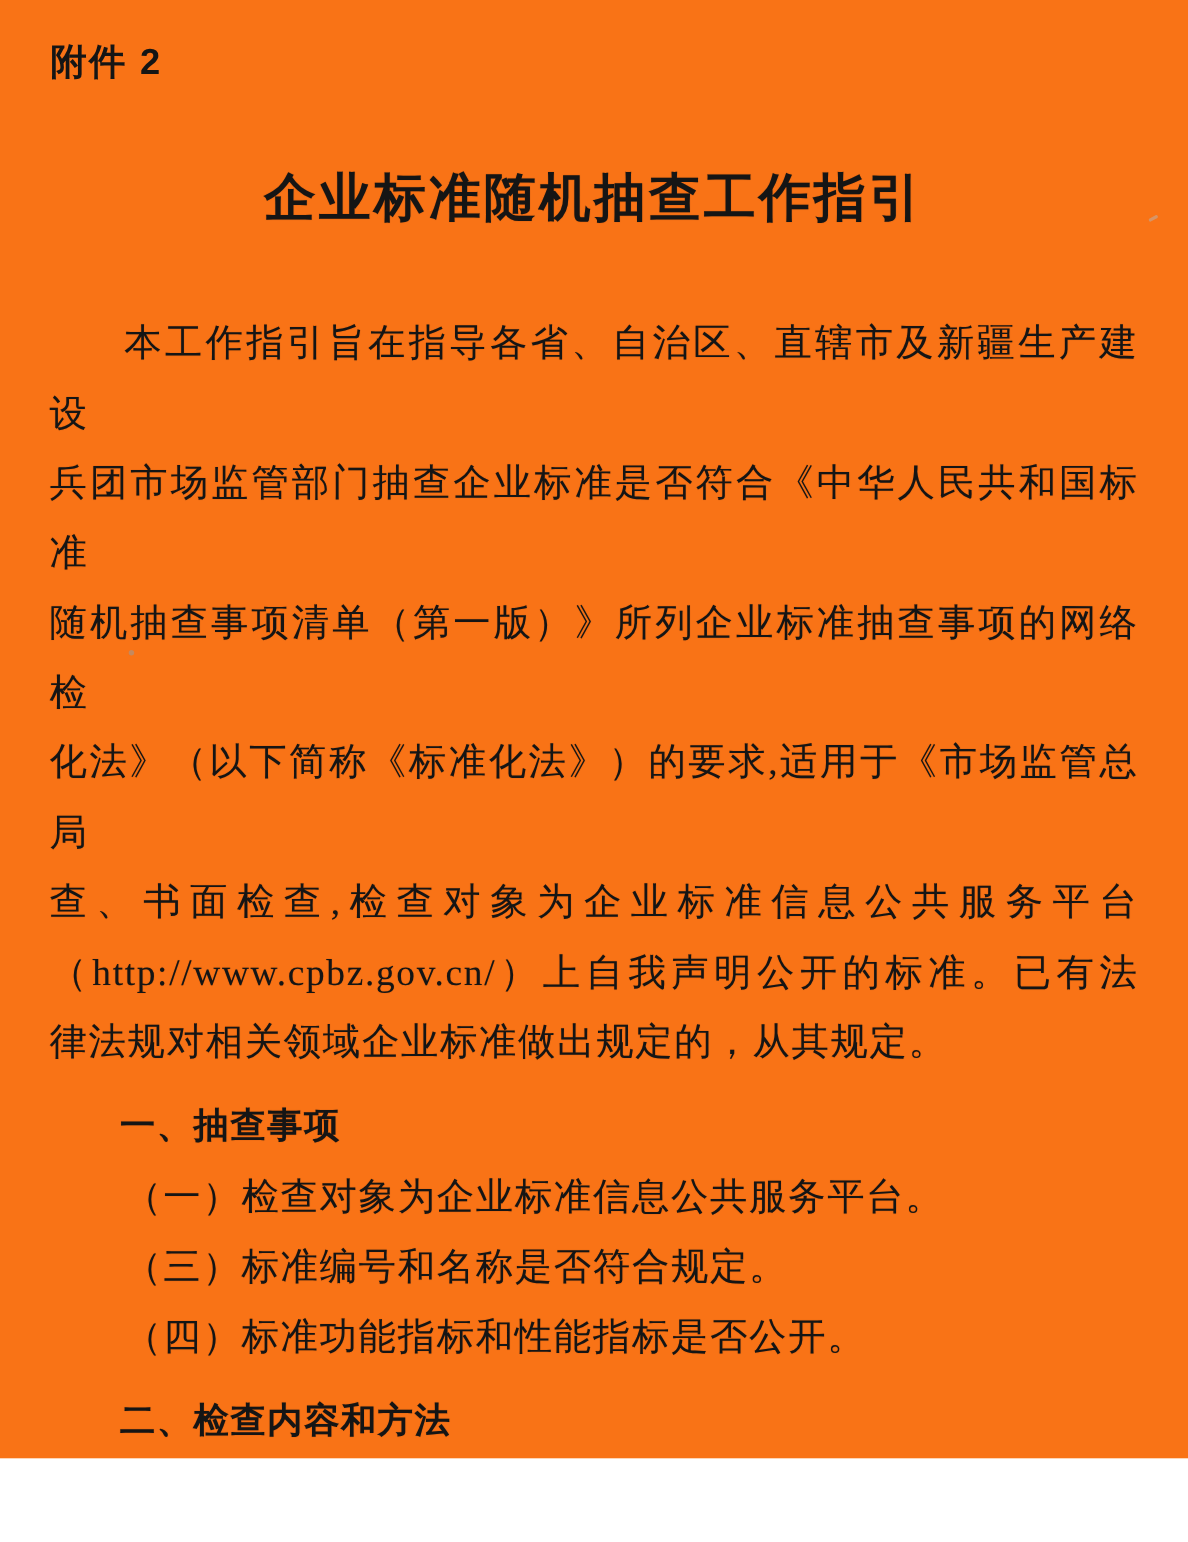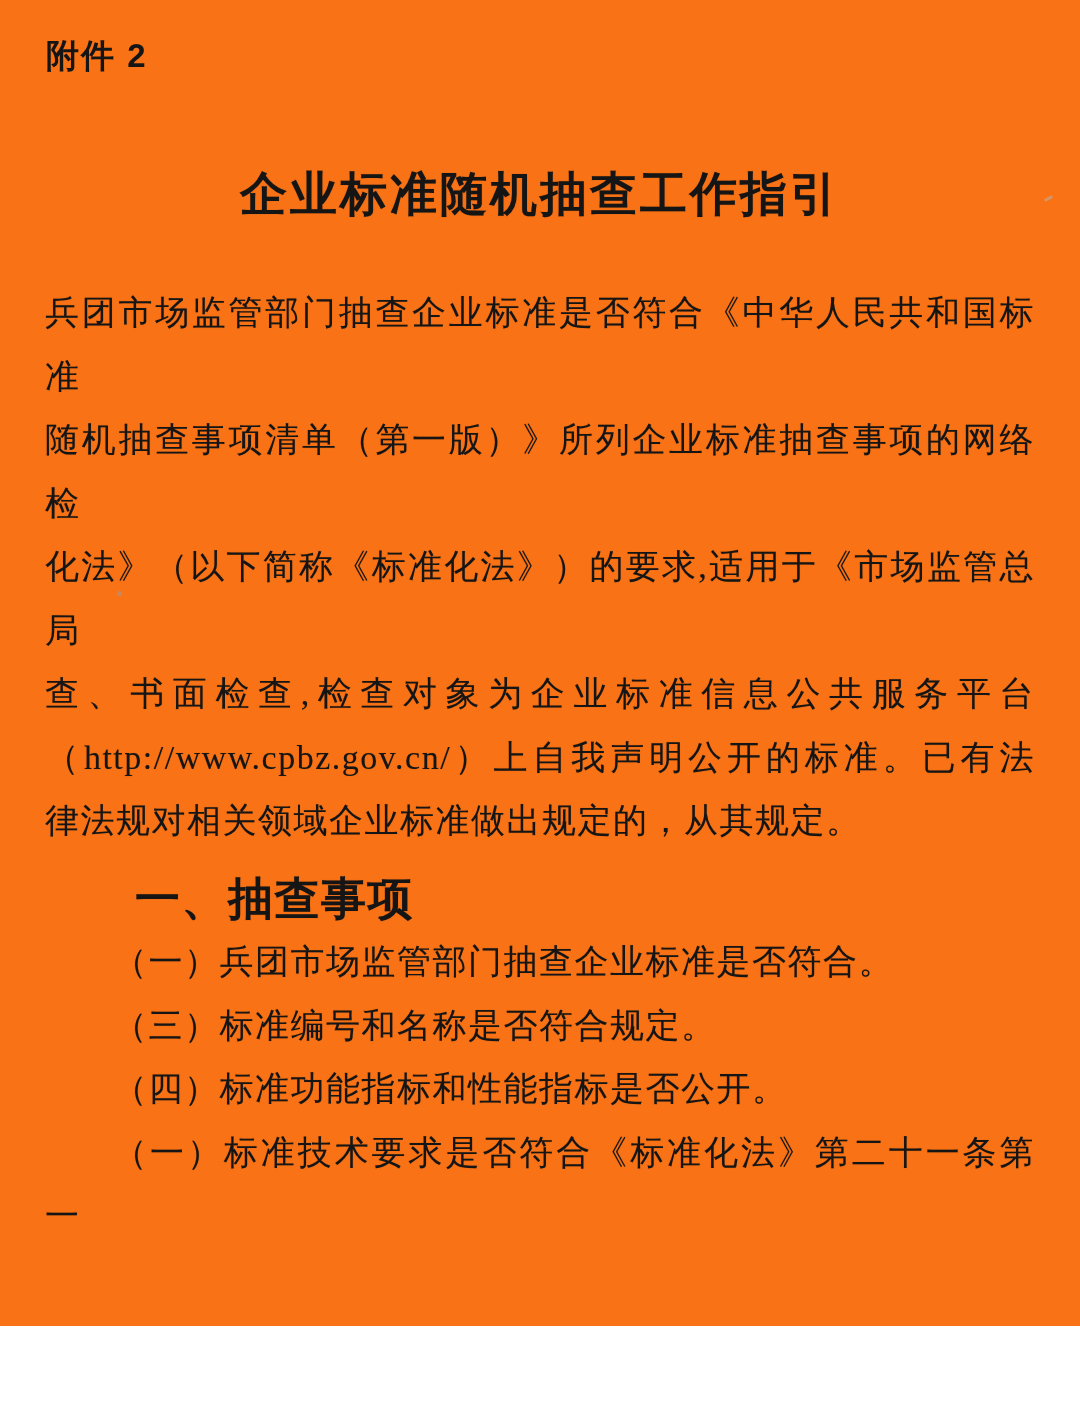--- a/index.html
+++ b/index.html
@@ -24,21 +24,21 @@
     font-size: 33px;
     font-weight: 600;
     letter-spacing: 2px;
     line-height: 40px;
   }
   .title {
     position: absolute;
     left: 0;
     right: 0;
     top: 152px;
-    margin: 14px;
+    margin: 0;
     text-align: center;
     font-family: "Liberation Serif", serif;
     font-size: 47px;
     font-weight: 700;
     letter-spacing: 3px;
     line-height: 56px;
     text-shadow: 0 0 1px rgba(20,20,20,0.35);
   }
   .doc-body {
     position: absolute;
@@ -51,23 +51,23 @@
   }
   .line {
     letter-spacing: 1.5px;
     text-align: justify;
     text-justify: inter-ideograph;
     white-space: normal;
   }
   .line.indent { text-indent: 2em; }
   .line.fill { text-align-last: justify; }
   .heading {
-    font-family: Liberation Sans, sans-serif;
+    font-family: Liberation Mono, monospace;
     font-weight: 700;
-    font-size: 45px;
+    font-size: 32px;
     line-height: 63.5px;
     letter-spacing: 1.5px;
     text-indent: 2em;
     margin-top: 14px;
   }
   
   .speck-1 {
     position: absolute;
     left: 117px;
     top: 591px;
@@ -91,28 +91,30 @@
 </style>
 </head>
 <body>
 
 <div class="page">
   <div class="attachment">附件 2</div>
 
   <h1 class="title">企业标准随机抽查工作指引</h1>
 
   <main class="doc-body" id="doc-body">
+      <div class="line indent fill">本工作指引旨在指导各省、自治区、直辖市及新疆生产建设</div>
       <div class="line fill">兵团市场监管部门抽查企业标准是否符合《中华人民共和国标准</div>
       <div class="line fill">随机抽查事项清单（第一版）》所列企业标准抽查事项的网络检</div>
       <div class="line fill">化法》（以下简称《标准化法》）的要求,适用于《市场监管总局</div>
       <div class="line fill">查、书面检查,检查对象为企业标准信息公共服务平台</div>
       <div class="line fill">（http://www.cpbz.gov.cn/）上自我声明公开的标准。已有法</div>
       <div class="line">律法规对相关领域企业标准做出规定的，从其规定。</div>
       <div class="heading">一、抽查事项</div>
-      <div class="line indent">（一）兵团市场监管部门抽查企业标准是否符合。</div>
+      <div class="line indent">（一）检查对象为企业标准信息公共服务平台。</div>
       <div class="line indent">（三）标准编号和名称是否符合规定。</div>
       <div class="line indent">（四）标准功能指标和性能指标是否公开。</div>
+      <div class="heading">二、检查内容和方法</div>
       <div class="line indent fill">（一）标准技术要求是否符合《标准化法》第二十一条第一</div>
     </main>
 
   <div class="speck-1"></div>
   <div class="speck-2"></div>
 </div>
 
 </body></html>

